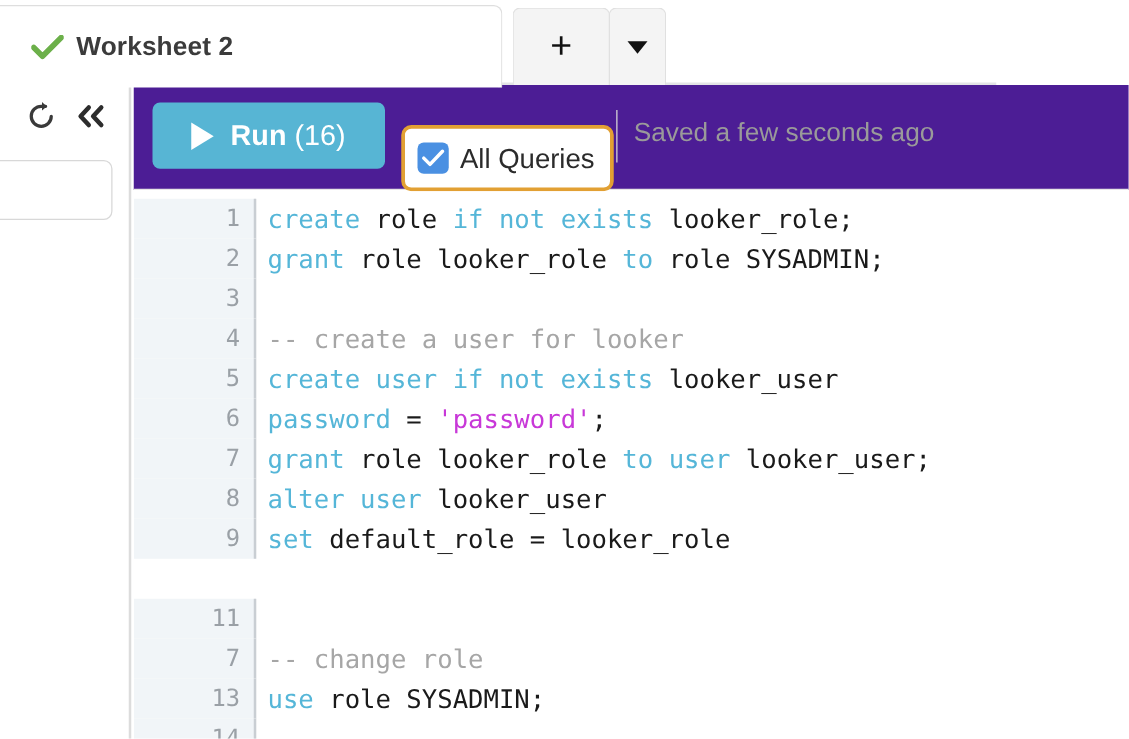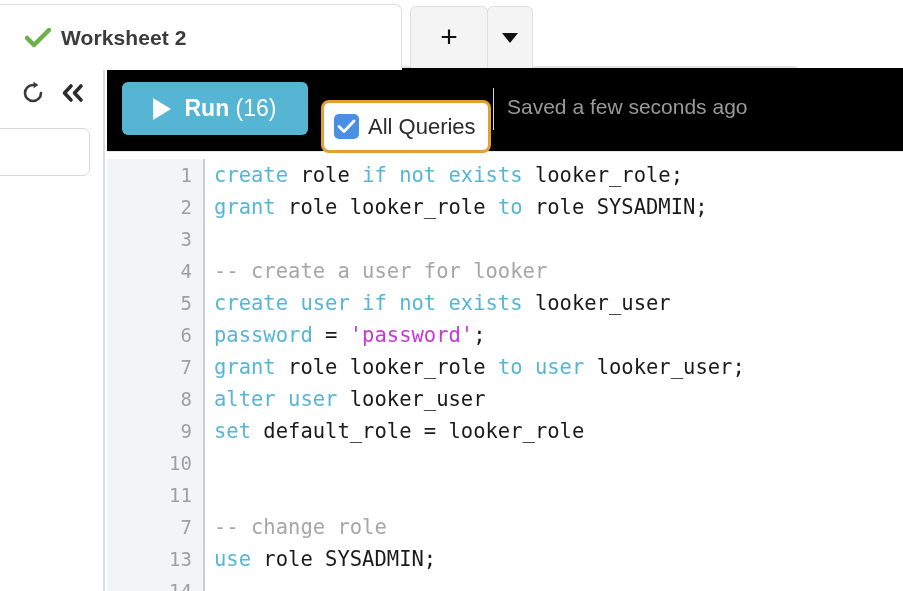--- a/index.html
+++ b/index.html
@@ -121,21 +121,21 @@
     border-radius: 7px;
     background: #ffffff;
   }
 
   
   .toolbar {
     position: absolute;
     left: 107px; top: 68px;
     width: 796px;
     height: 84px;
-    background: #000000;
+    background: #4c1d95;
     border-bottom: 1px solid #e6e6e6;
   }
 
   .run-button {
     position: absolute;
     left: 15px;
     top: 14px;
     width: 186px;
     height: 53px;
     background: #57b5d4;
@@ -362,21 +362,20 @@
         </div>
         <div class="code-row">
           <div class="gutter">8</div>
           <div class="codeline"><span class="kw">alter user</span><span class="pl"> looker_user</span></div>
         </div>
         <div class="code-row">
           <div class="gutter">9</div>
           <div class="codeline"><span class="kw">set</span><span class="pl"> default_role = looker_role</span></div>
         </div>
         <div class="code-row">
-          <div class="gutter">10</div>
         </div>
         <div class="code-row">
           <div class="gutter">11</div>
           <div class="codeline"></div>
         </div>
         <div class="code-row">
           <div class="gutter">7</div>
           <div class="codeline"><span class="cmt">-- change role</span></div>
         </div>
         <div class="code-row">

